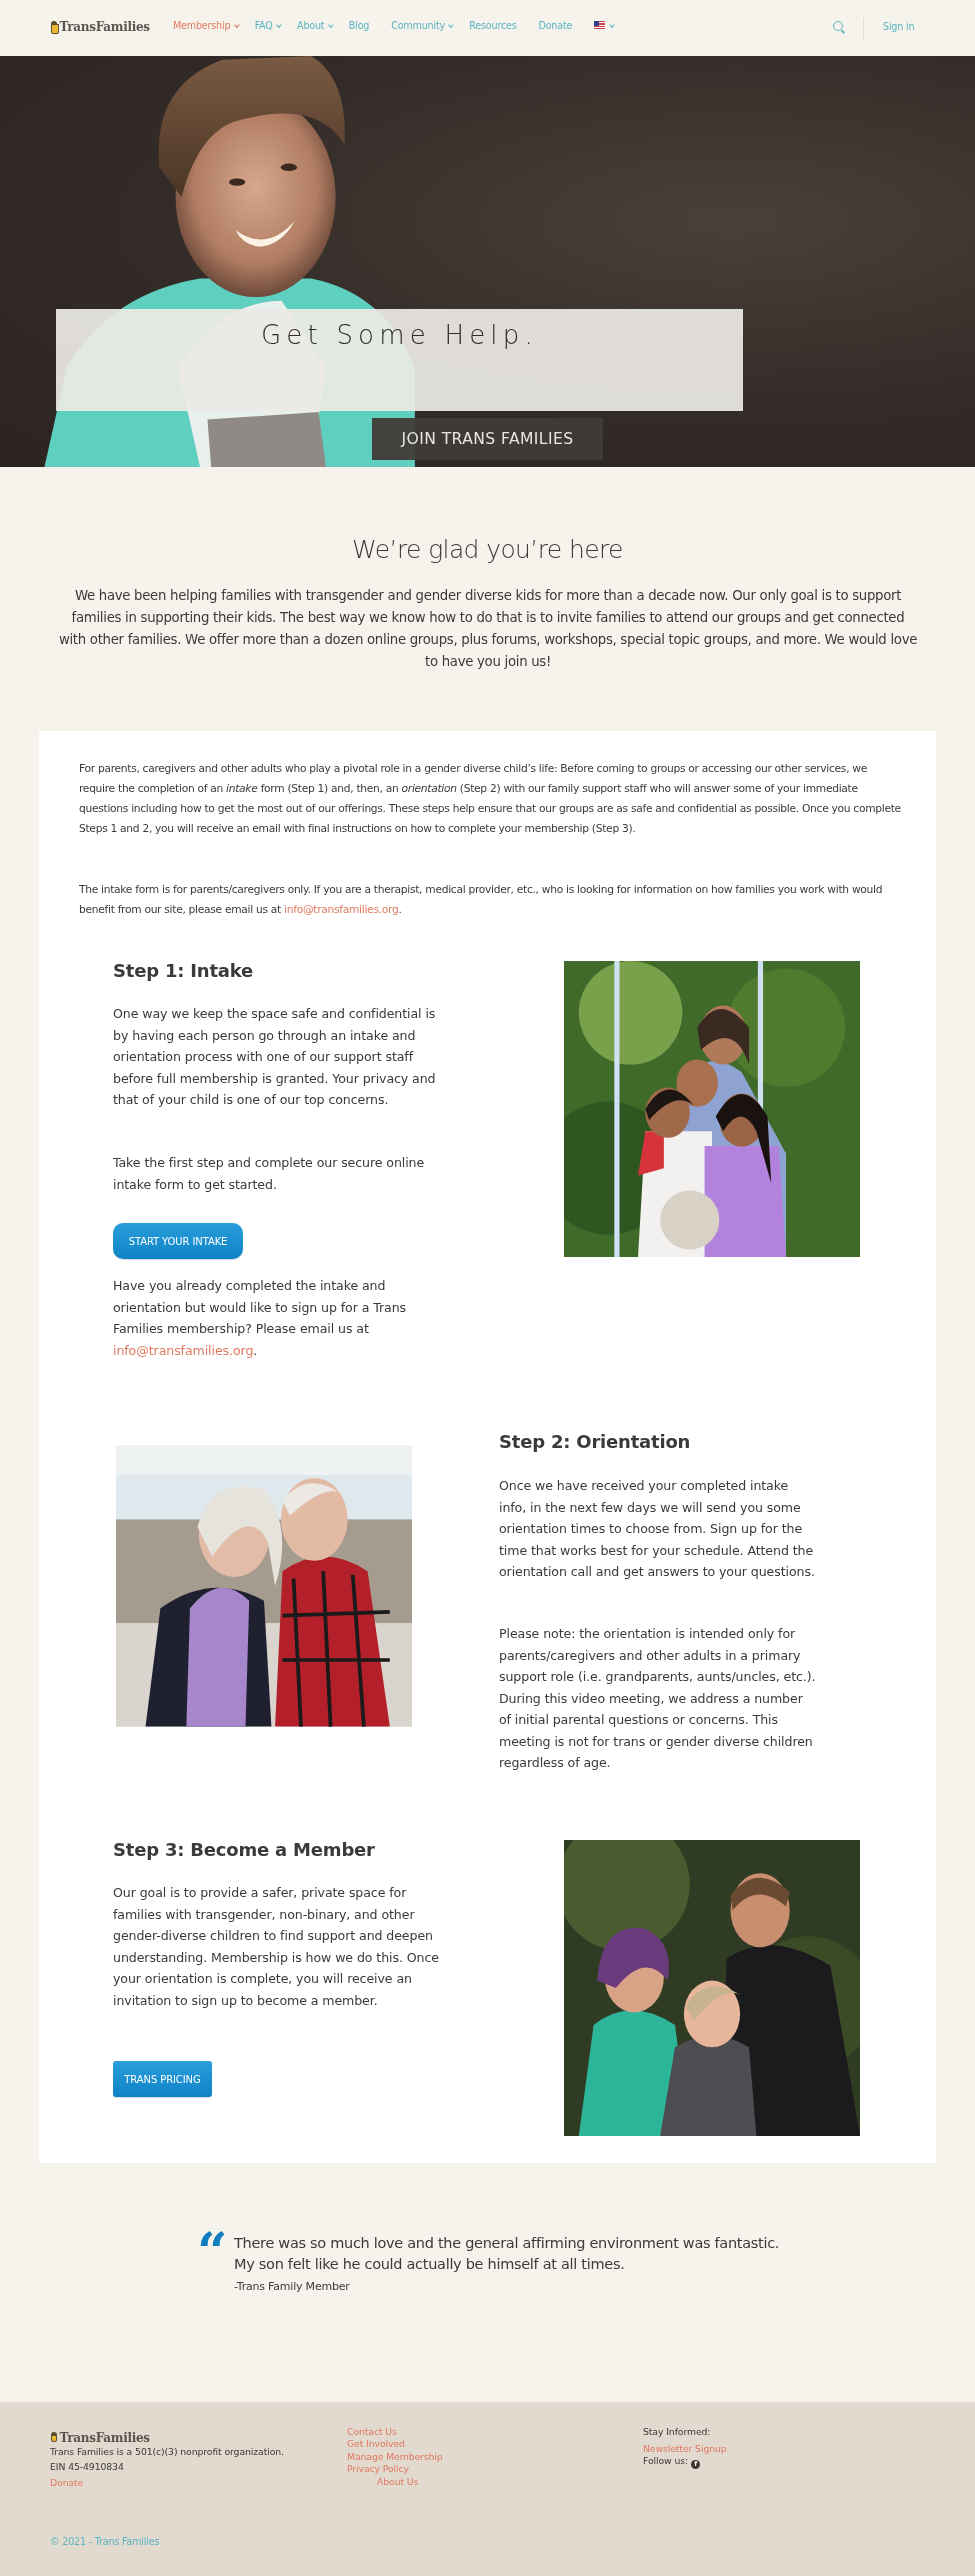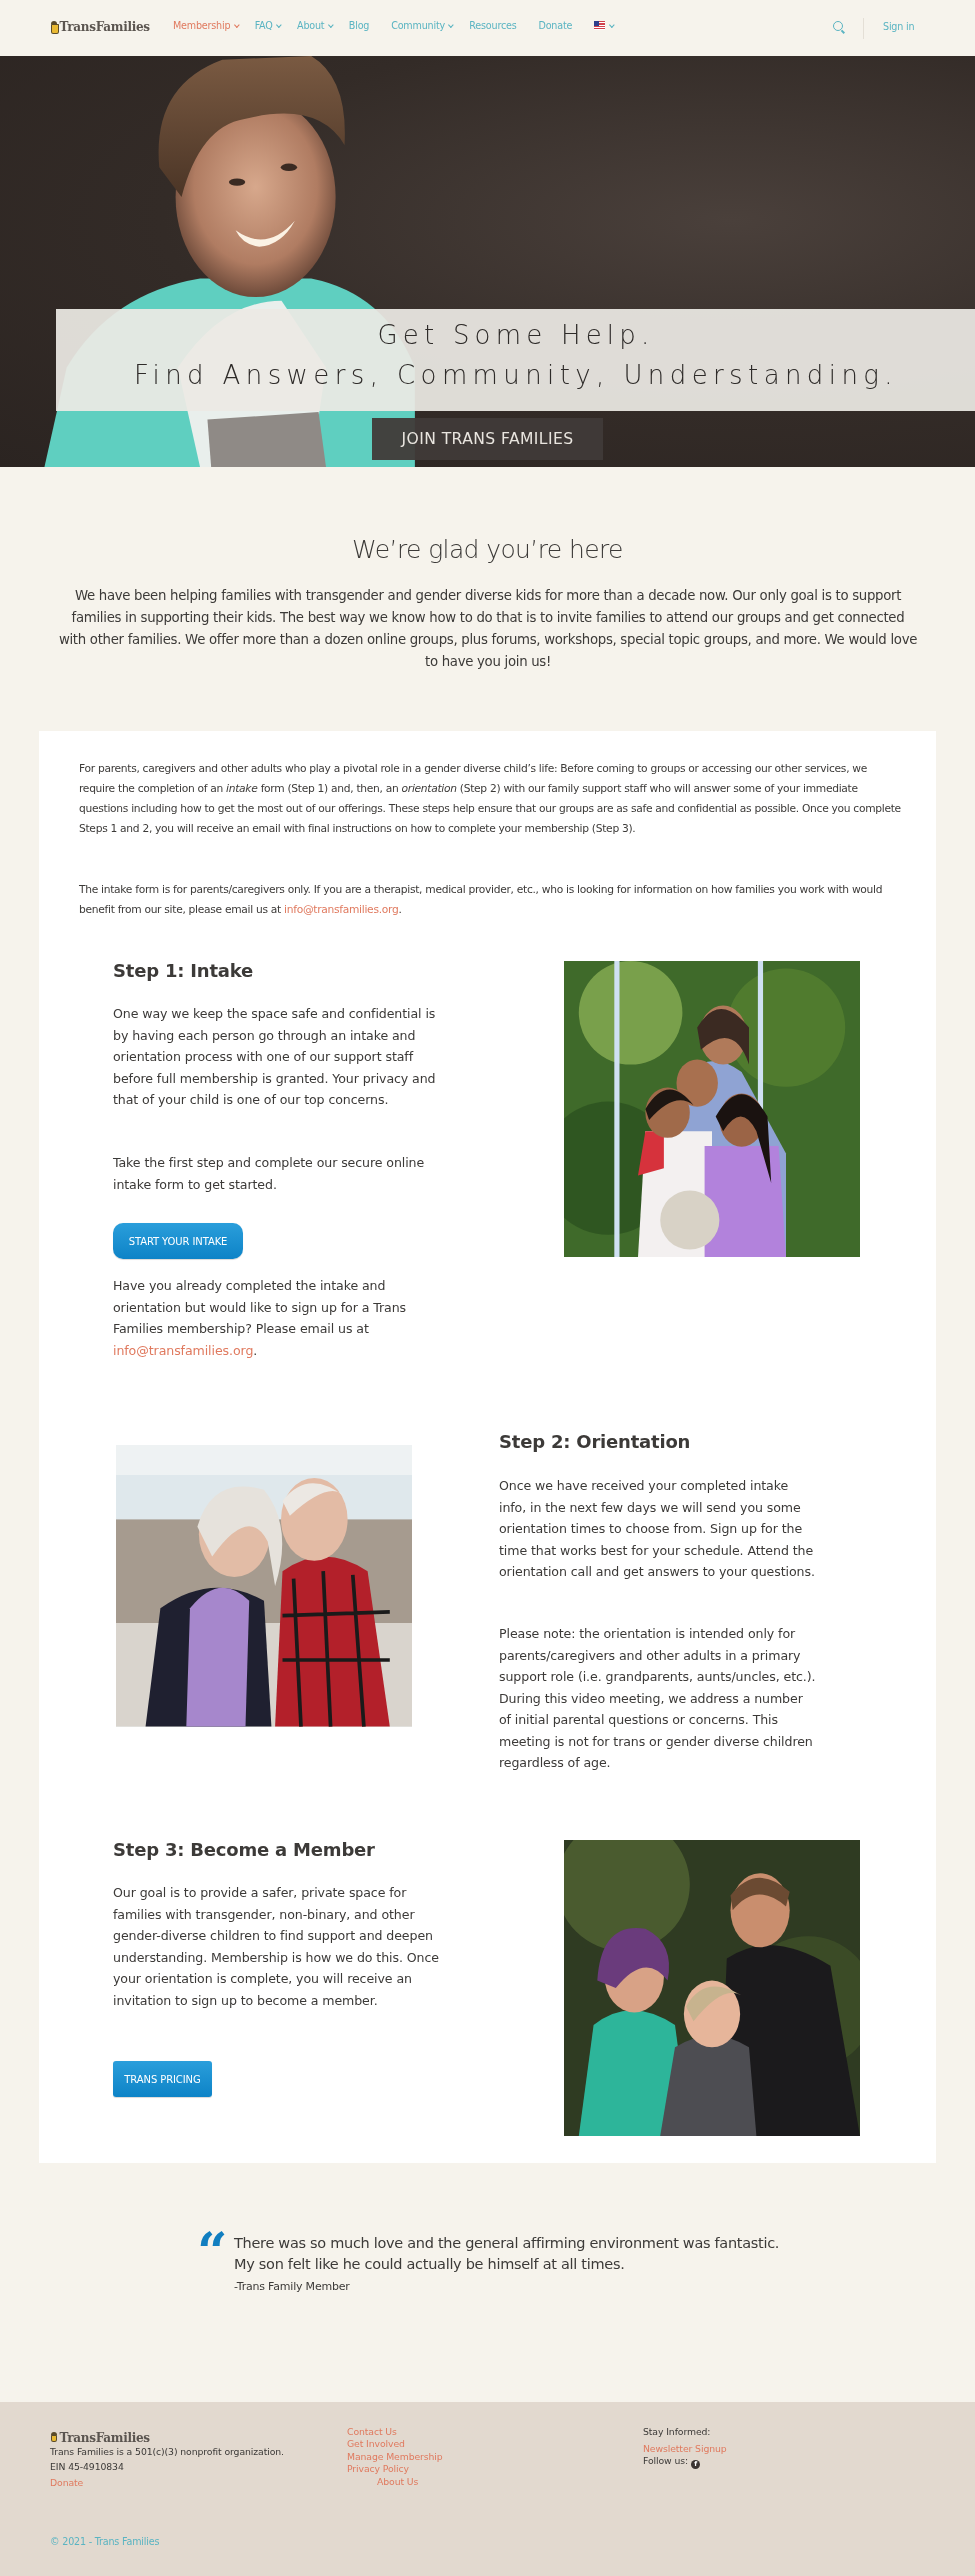--- a/index.html
+++ b/index.html
@@ -63,21 +63,21 @@
   .signin { position: absolute; left: 883px; top: 21px; font-size: 9.6px; color: #5ab4c2; letter-spacing: -0.2px; }
 
   
   .hero {
     position: absolute; left: 0; top: 56px; width: 975px; height: 411px;
     background: radial-gradient(ellipse at 75% 40%, #4a403b 0%, #332b27 55%, #2b2421 100%);
     overflow: hidden;
   }
   .hero-photo { position: absolute; left: 0; top: 0; width: 975px; height: 411px; }
   .hero-panel {
-    position: absolute; left: 56px; top: 253px; width: 920px; height: 102px;
+    position: absolute; left: 56px; top: 253px; width: 687px; height: 102px;
     background: rgba(236, 233, 228, 0.93);
     text-align: center;
   }
   .hero-line1 {
     position: absolute; left: 0; width: 100%; top: 11px;
     font-family: "DejaVu Sans", sans-serif; font-weight: 200; font-size: 26px;
     letter-spacing: 5.2px; color: #2e2b29;
   }
   .hero-line2 {
     position: absolute; left: 0; width: 100%; top: 51px;
@@ -220,21 +220,20 @@
 
     <path d="M215 150 Q205 40 300 5 L420 0 Q470 30 465 120 Q430 60 330 85 Q270 95 245 190 Z" fill="url(#hair)"></path>
 
     <ellipse cx="320" cy="170" rx="11" ry="5" fill="#3a2a22"></ellipse>
     <ellipse cx="390" cy="150" rx="11" ry="5" fill="#3a2a22"></ellipse>
 
     <path d="M318 235 Q360 265 398 222 Q380 255 350 257 Q328 255 318 235 Z" fill="#fbf2e4"></path>
   </svg>
   <div class="hero-panel">
     <div class="hero-line1">Get Some Help.</div>
-    <div class="hero-line2">Find Answers, Community, Understanding.</div>
   </div>
   <a class="hero-cta">JOIN TRANS FAMILIES</a>
 </section>
 
 <h1 class="intro-title">We’re glad you’re here</h1>
 <p class="intro-body">We have been helping families with transgender and gender diverse kids for more than a decade now. Our only goal is to support families in supporting their kids. The best way we know how to do that is to invite families to attend our groups and get connected with other families. We offer more than a dozen online groups, plus forums, workshops, special topic groups, and more. We would love to have you join us!</p>
 
 <div class="card"></div>
 
 <p class="card-intro"><span>For parents, caregivers and other adults who play a pivotal role in a gender diverse child’s life:  Before coming to groups or accessing our other services, we require the completion of an </span><em>intake</em><span> form (Step 1) and, then, an </span><em>orientation</em><span> (Step 2) with our family support staff who will answer some of your immediate questions including how to get the most out of our offerings. These steps help ensure that our groups are as safe and confidential as possible. Once you complete Steps 1 and 2, you will receive an email with final instructions on how to complete your membership (Step 3).</span></p>

